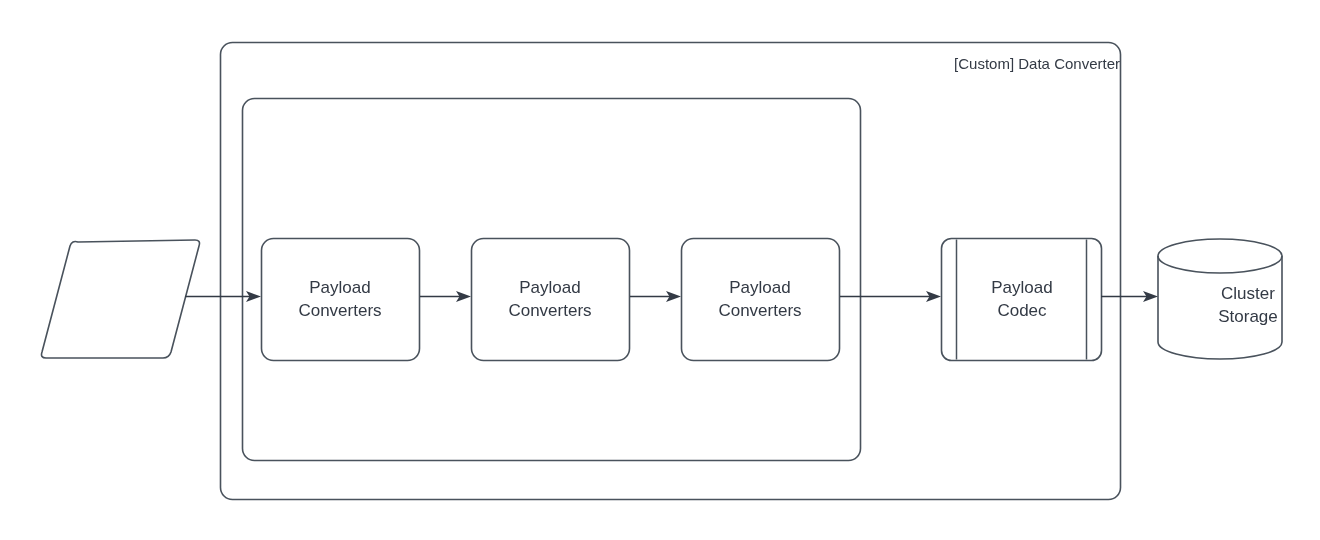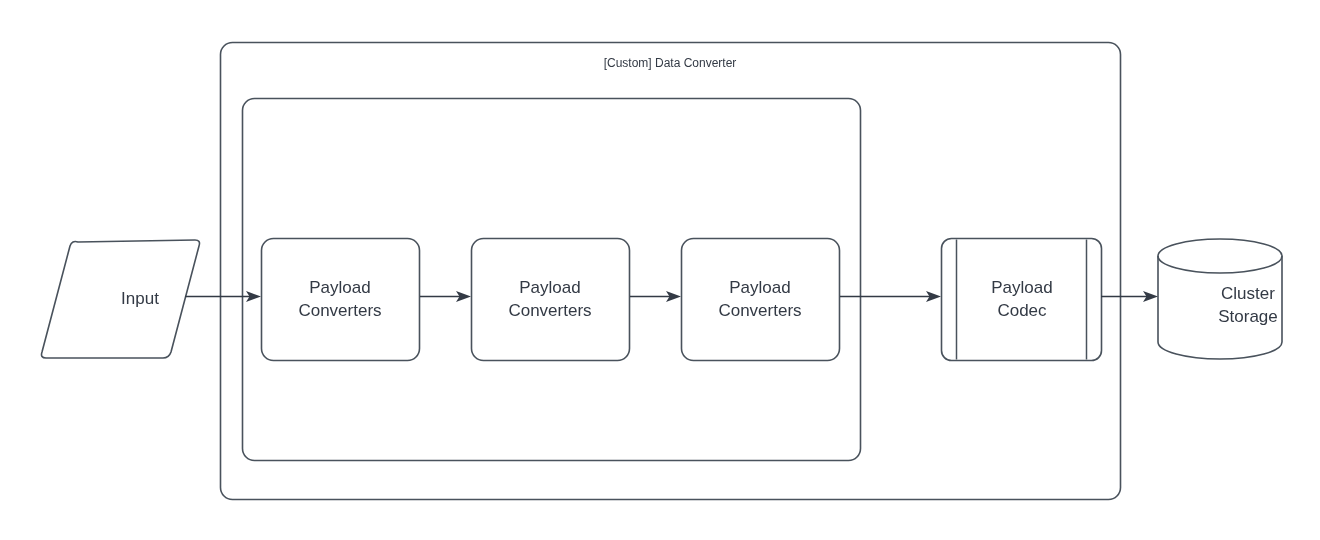--- a/index.html
+++ b/index.html
@@ -54,21 +54,22 @@
     position: absolute;
     color: #333A45;
     font-family: "Liberation Sans", sans-serif;
     font-size: 17px;
     line-height: 23px;
     text-align: center;
     white-space: pre-line;
     user-select: none;
   }
   .lbl-group-title {
-    font-size: 12px;
+    font-size: 15px;
+    text-align: right;
   }
 </style>
 </head>
 <body>
 
 <div id="canvas">
 
   <svg id="diagram-svg" viewBox="0 0 1320 540" xmlns="http://www.w3.org/2000/svg">
 
     <rect class="shape-fill" x="220.5" y="42.5" width="900" height="457" rx="12" ry="12"></rect>
@@ -115,21 +116,20 @@
     <line class="edge-line" x1="840" y1="296.5" x2="932" y2="296.5"></line>
     <path class="arrow-head" d="M 941 296.5 L 926 291 L 929.5 296.5 L 926 302 Z"></path>
 
     <line class="edge-line" x1="1101" y1="296.5" x2="1149" y2="296.5"></line>
     <path class="arrow-head" d="M 1158 296.5 L 1143 291 L 1146.5 296.5 L 1143 302 Z"></path>
   </svg>
 
   <div class="lbl lbl-group-title" style="left:220px; top:52px; width:900px;">[Custom] Data Converter</div>
 
 
-  <div class="lbl" style="left:60px; top:287px; width:160px;">Input</div>
 
   <div class="lbl" style="left:261px; top:276px; width:158px;">Payload
 Converters</div>
 
   <div class="lbl" style="left:471px; top:276px; width:158px;">Payload
 Converters</div>
 
   <div class="lbl" style="left:681px; top:276px; width:158px;">Payload
 Converters</div>
 

